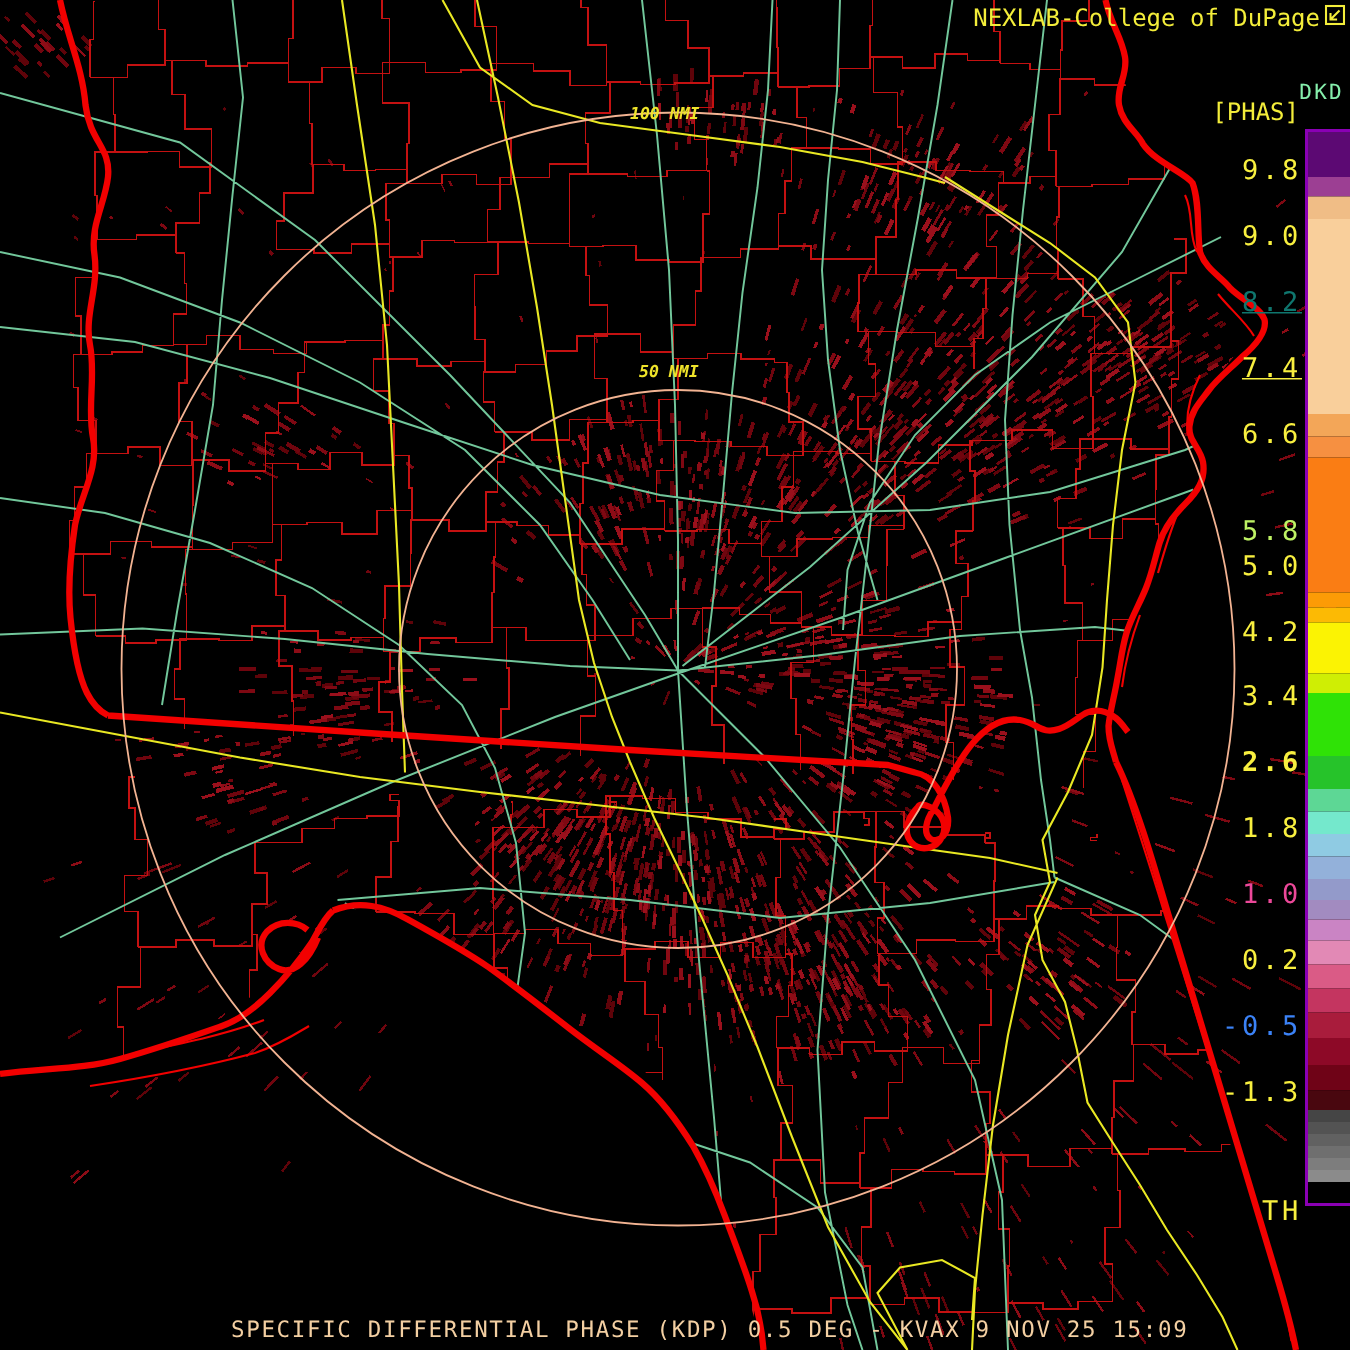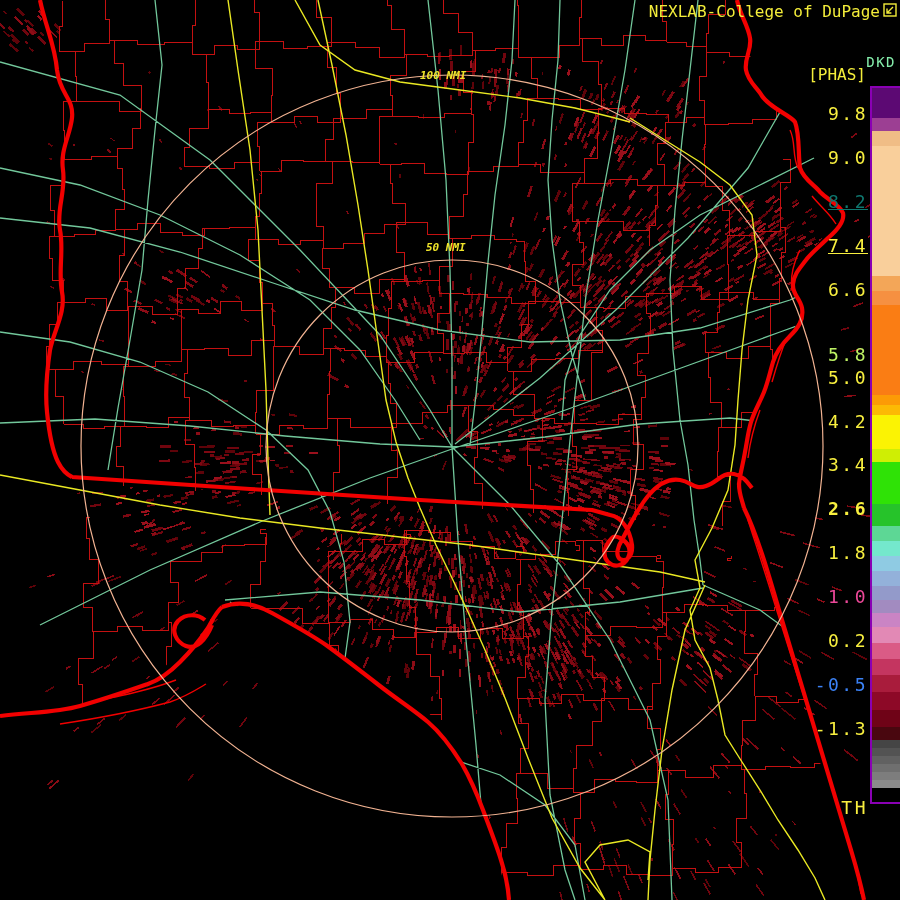--- a/index.html
+++ b/index.html
@@ -116,13 +116,14 @@
     <rect x="1" y="1" width="12" height="12" fill="none" stroke="#f3ed3a" stroke-width="1.4"></rect>
     <path d="M10,4 L4,10 M4,5.6 L4,10 L8.4,10" fill="none" stroke="#f3ed3a" stroke-width="1.4"></path>
   </svg>
 
   <div class="txt" id="product-code" style="color: #86efac;">DKD</div>
   <div class="txt" id="product-phase" style="color: rgb(243, 237, 58);">[PHAS]</div>
 
   <div class="txt" id="ring-label-100" style="color: rgb(239, 228, 42);">100 NMI</div>
   <div class="txt" id="ring-label-50" style="color: rgb(239, 228, 42);">50 NMI</div>
 
+  <div class="txt" id="status-bar" style="color: rgb(243, 207, 162);">SPECIFIC DIFFERENTIAL PHASE (KDP) 0.5 DEG - KVAX 9 NOV 25 15:09</div>
 </div>
 
 </body></html>

